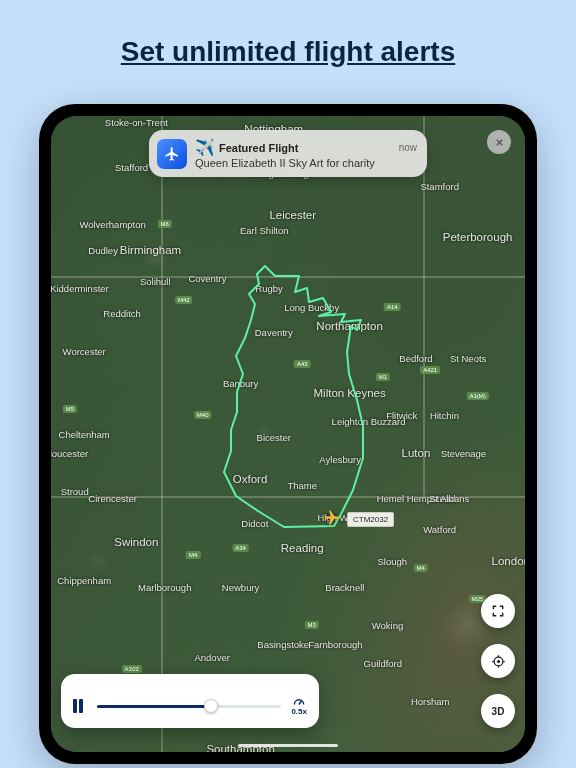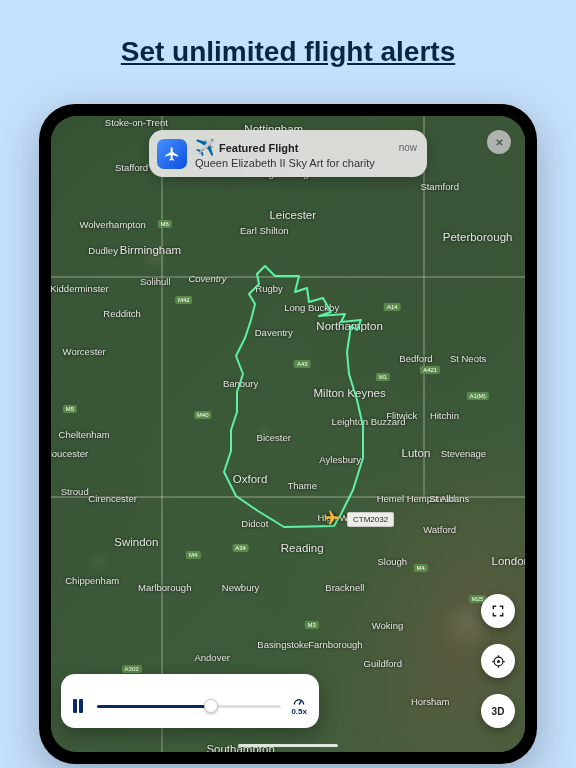--- a/index.html
+++ b/index.html
@@ -224,21 +224,21 @@
           <div class="city" style="left: 17%; top: 8%;">Stafford</div>
           <div class="city" style="left: 49%; top: 9%;">Loughborough</div>
           <div class="city" style="left: 82%; top: 11%;">Stamford</div>
           <div class="city big" style="left: 51%; top: 15.5%;">Leicester</div>
           <div class="city" style="left: 13%; top: 17%;">Wolverhampton</div>
           <div class="city" style="left: 45%; top: 18%;">Earl Shilton</div>
           <div class="city big" style="left: 90%; top: 19%;">Peterborough</div>
           <div class="city" style="left: 11%; top: 21%;">Dudley</div>
           <div class="city big" style="left: 21%; top: 21%;">Birmingham</div>
           <div class="city" style="left: 22%; top: 26%;">Solihull</div>
-          <div class="city" style="left: 33%; top: 25.5%; font-style: italic;">Coventry</div>
+          <div class="city" style="left: 33%; top: 25.5%;">Coventry</div>
           <div class="city" style="left: 46%; top: 27%;">Rugby</div>
           <div class="city" style="left: 55%; top: 30%;">Long Buckby</div>
           <div class="city" style="left: 6%; top: 27%;">Kidderminster</div>
           <div class="city" style="left: 15%; top: 31%;">Redditch</div>
           <div class="city big" style="left: 63%; top: 33%;">Northampton</div>
           <div class="city" style="left: 47%; top: 34%;">Daventry</div>
           <div class="city" style="left: 7%; top: 37%;">Worcester</div>
           <div class="city" style="left: 77%; top: 38%;">Bedford</div>
           <div class="city" style="left: 40%; top: 42%;">Banbury</div>
           <div class="city big" style="left: 63%; top: 43.5%;">Milton Keynes</div>
@@ -258,21 +258,21 @@
           <div class="city" style="left: 53%; top: 58%;">Thame</div>
           <div class="city" style="left: 77%; top: 60%;">Hemel Hempstead</div>
           <div class="city" style="left: 84%; top: 60%;">St Albans</div>
           <div class="city" style="left: 63%; top: 63%;">High Wycombe</div>
           <div class="city" style="left: 82%; top: 65%;">Watford</div>
           <div class="city" style="left: 43%; top: 64%;">Didcot</div>
           <div class="city big" style="left: 18%; top: 67%;">Swindon</div>
           <div class="city big" style="left: 53%; top: 68%;">Reading</div>
           <div class="city" style="left: 72%; top: 70%;">Slough</div>
           <div class="city big" style="left: 97%; top: 70%;">London</div>
-          <div class="city" style="left: 7%; top: 73%; margin-left: 8px;">Chippenham</div>
+          <div class="city" style="left: 7%; top: 73%;">Chippenham</div>
           <div class="city" style="left: 40%; top: 74%;">Newbury</div>
           <div class="city" style="left: 62%; top: 74%;">Bracknell</div>
           <div class="city" style="left: 24%; top: 74%;">Marlborough</div>
           <div class="city" style="left: 71%; top: 80%;">Woking</div>
           <div class="city" style="left: 70%; top: 86%;">Guildford</div>
           <div class="city" style="left: 49%; top: 83%;">Basingstoke</div>
           <div class="city" style="left: 34%; top: 85%;">Andover</div>
           <div class="city" style="left: 60%; top: 83%;">Farnborough</div>
           <div class="city" style="left: 80%; top: 92%;">Horsham</div>
           <div class="city" style="left: 23%; top: 95%;">Salisbury</div>

